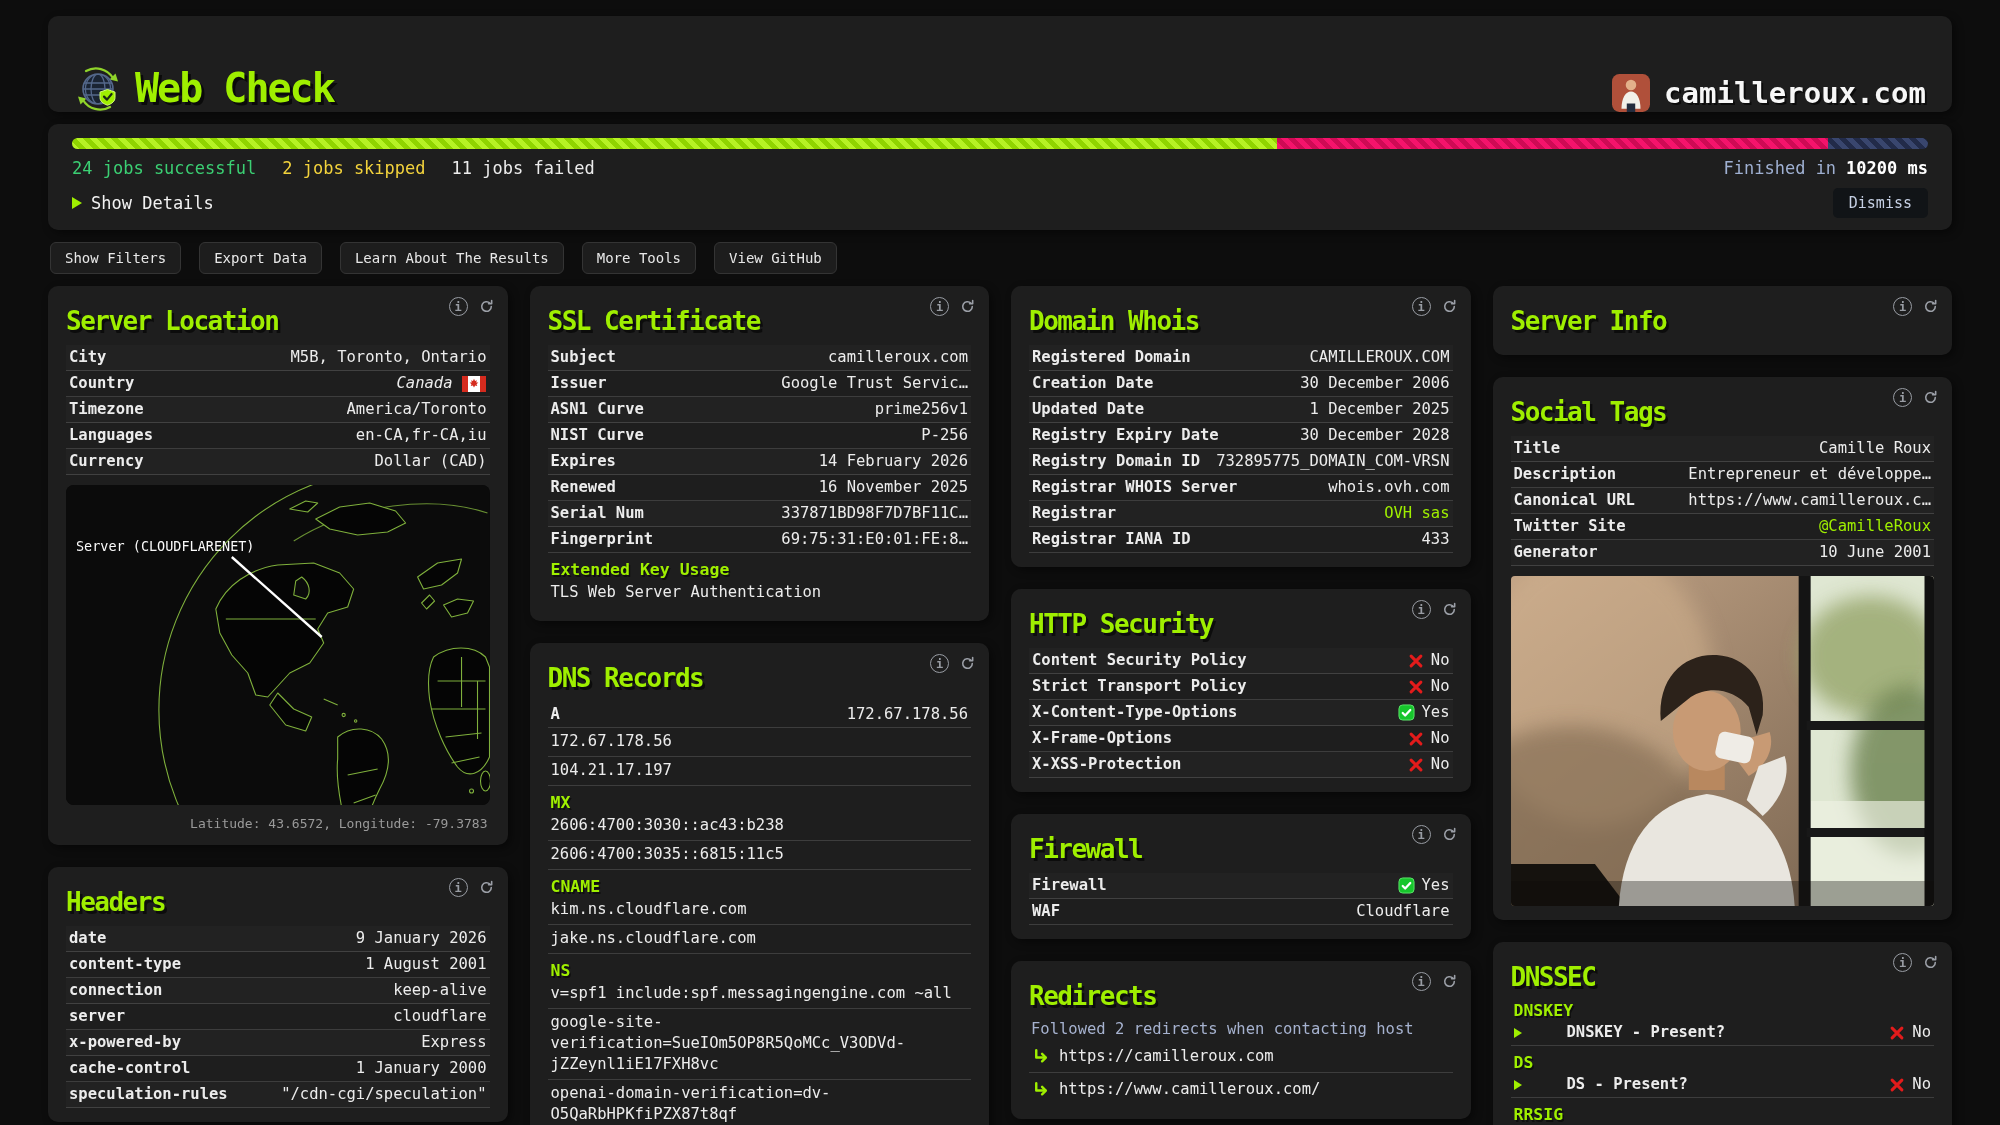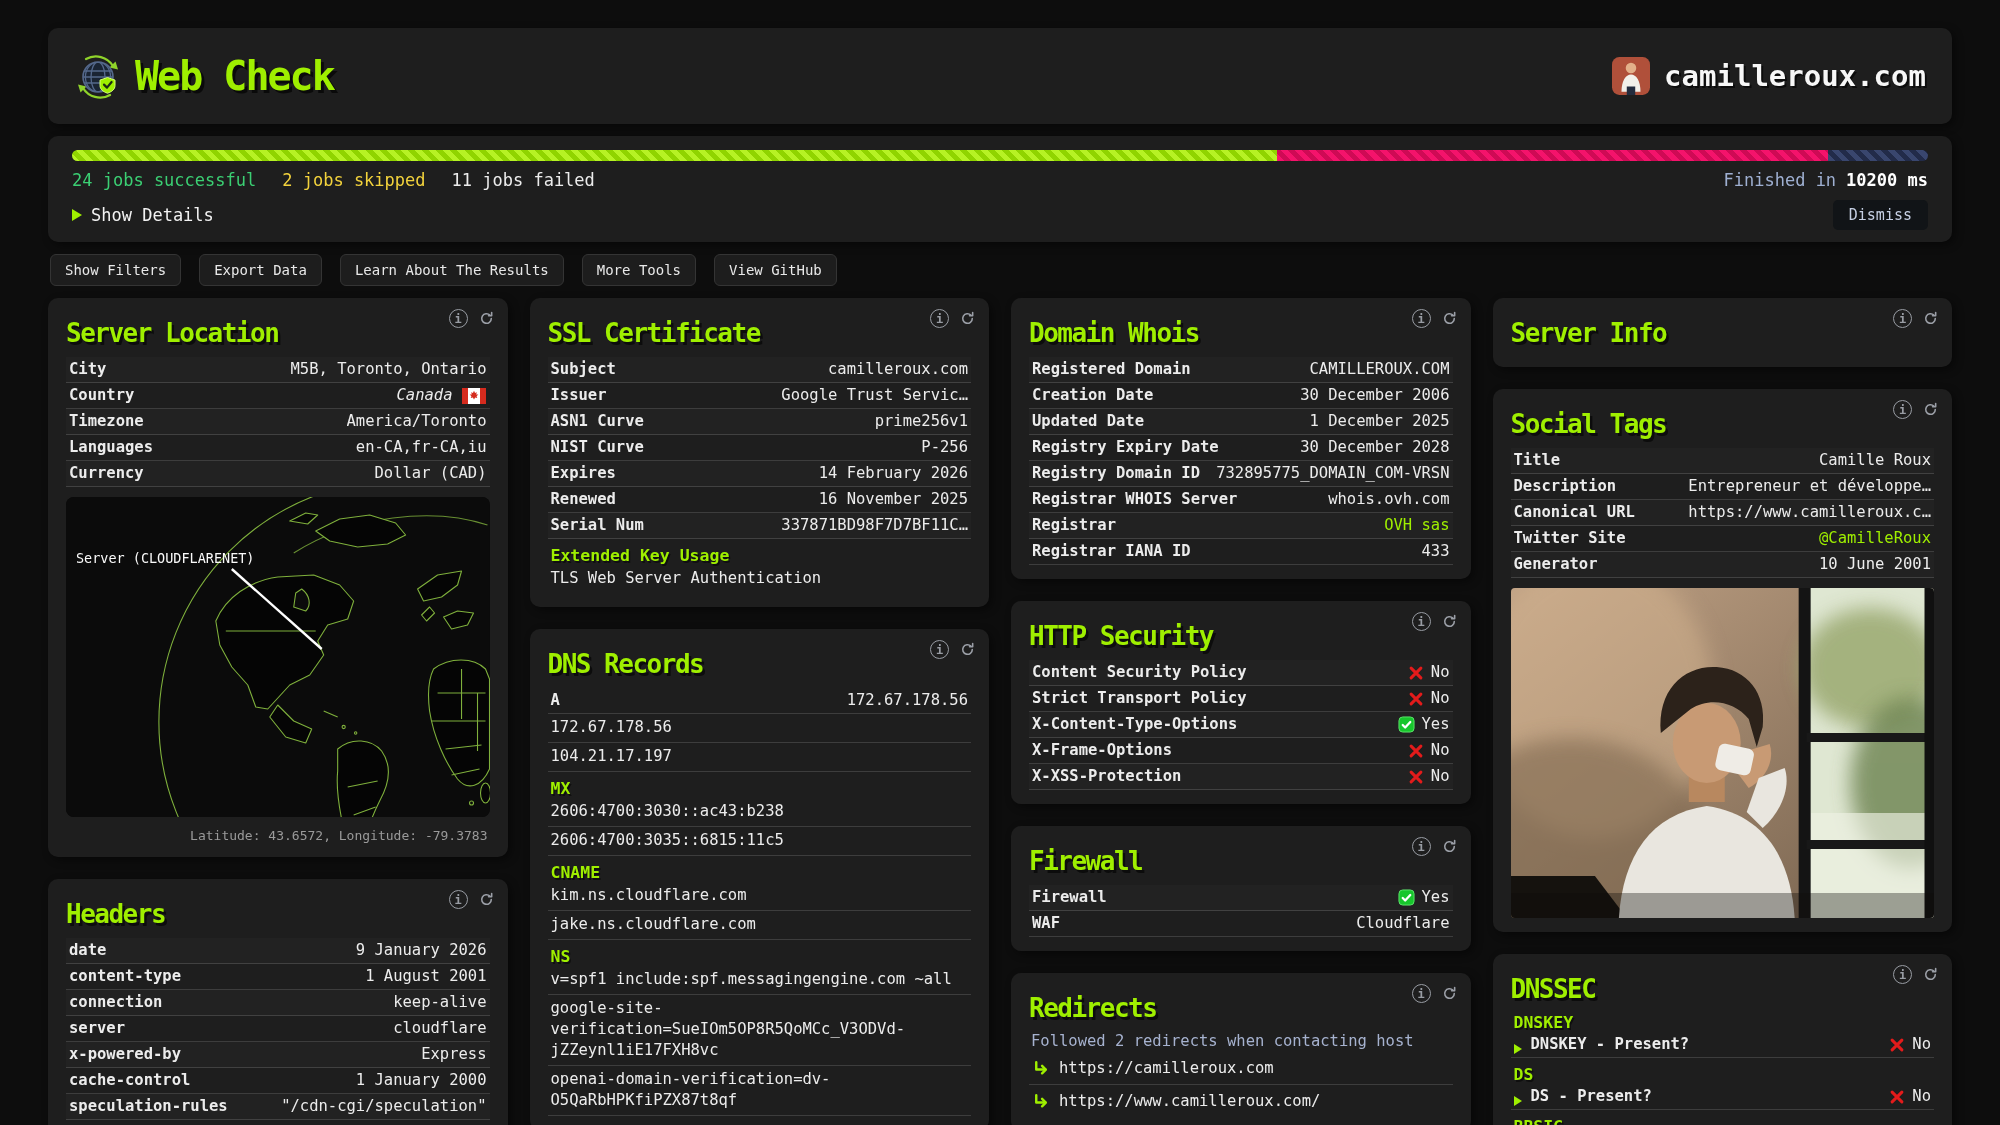--- a/index.html
+++ b/index.html
@@ -7,22 +7,22 @@
     --card:#1e1e1e;
     --page:#0d0d0d;
     --sep:rgba(255,255,255,.14);
     --muted:#9fb0d2;
   }
   html,body{margin:0;padding:0;background:var(--page);width:2000px;height:1125px;overflow:hidden;}
   body{font-family:"DejaVu Sans Mono","Liberation Mono",monospace;color:#ececec;}
   .page{width:2000px;height:1125px;box-sizing:border-box;padding:16px 48px 0;position:relative;}
 
   
-  .topbar{background:var(--card);border-radius:10px;height:96px;display:flex;align-items:center;
-    justify-content:space-between;padding:0 26px;box-shadow:3px 3px 8px rgba(0,0,0,.45);margin-top:12px;}
+  .topbar{background:var(--card);border-radius:10px;height:96px;display:flex;align-items:flex-end;
+    justify-content:space-between;padding:0 26px;box-shadow:3px 3px 8px rgba(0,0,0,.45);}
   .brand{display:flex;align-items:center;gap:13px;}
   .brand-name{font-size:40px;font-weight:bold;color:var(--accent);letter-spacing:-2px;
     text-shadow:3px 3px 0 rgba(0,0,0,.65);}
   .site{display:flex;align-items:center;gap:14px;font-size:29px;font-weight:bold;color:#f7f7f7;
     text-shadow:2px 2px 0 rgba(0,0,0,.6);}
 
   
   .progress-card{margin-top:12px;background:var(--card);border-radius:10px;padding:10px 22px 12px;
     box-shadow:3px 3px 8px rgba(0,0,0,.45);}
   .bar{display:flex;height:11px;border-radius:6px;overflow:hidden;margin:4px 2px 9px;background:#15151a;}
@@ -66,21 +66,21 @@
   .v.flagged{display:flex;align-items:center;gap:8px;overflow:visible;font-style:italic;}
   .subhead{color:var(--accent);font-weight:bold;font-size:16.5px;padding:7px 3px 0;
     text-shadow:1.5px 1.5px 0 rgba(0,0,0,.5);line-height:19px;}
   .item{padding:3px 3px 4px;border-bottom:1px solid var(--sep);font-size:15.5px;line-height:21px;
     overflow-wrap:break-word;word-wrap:break-word;}
   .stat{display:flex;align-items:center;gap:7px;justify-content:flex-end;}
   .note{color:#a6b2cf;font-size:15.5px;margin:0 0 2px;padding:0 2px;}
   .redirect-item{display:flex;gap:10px;align-items:center;padding:7px 3px;
     border-bottom:1px solid var(--sep);font-size:15.5px;}
   .redirect-item:last-child{border-bottom:none;}
-  .q{display:flex;align-items:flex-end;font-weight:bold;white-space:nowrap;}
+  .q{display:flex;align-items:center;font-weight:bold;white-space:nowrap;gap:36px;}
 
   .tri{display:inline-block;width:0;height:0;border-left:10px solid var(--accent);
     border-top:6.5px solid transparent;border-bottom:6.5px solid transparent;margin-right:9px;}
   .tri.sm{border-left-width:8px;border-top-width:5.5px;border-bottom-width:5.5px;}
 
   .map-panel{margin-top:10px;background:#0b0b0b;border-radius:8px;overflow:hidden;height:320px;}
   .map-panel svg{display:block;width:100%;height:100%;}
   .caption{color:#9a9a9a;font-size:13px;text-align:right;margin-top:11px;padding-right:2px;}
 
   .photo{margin-top:10px;border-radius:4px;overflow:hidden;height:330px;}
@@ -316,20 +316,24 @@
               <span class="k">Expires</span>
               <span class="v">14 February 2026</span>
             </div>
           <div class="row">
               <span class="k">Renewed</span>
               <span class="v">16 November 2025</span>
             </div>
           <div class="row">
               <span class="k">Serial Num</span>
               <span class="v">337871BD98F7D7BF11C…</span>
+            </div>
+          <div class="row">
+              <span class="k">Fingerprint</span>
+              <span class="v">69:75:31:E0:01:FE:8…</span>
             </div>
         </div>
         <div class="subhead">Extended Key Usage</div>
         <div class="item" style="border-bottom:none;">TLS Web Server Authentication</div>
       </section>
 
       <section class="card">
         <div class="card-icons">
   <span class="info-icon">i</span>
   <svg class="refresh-icon" viewBox="0 0 16 16" width="15" height="15">

